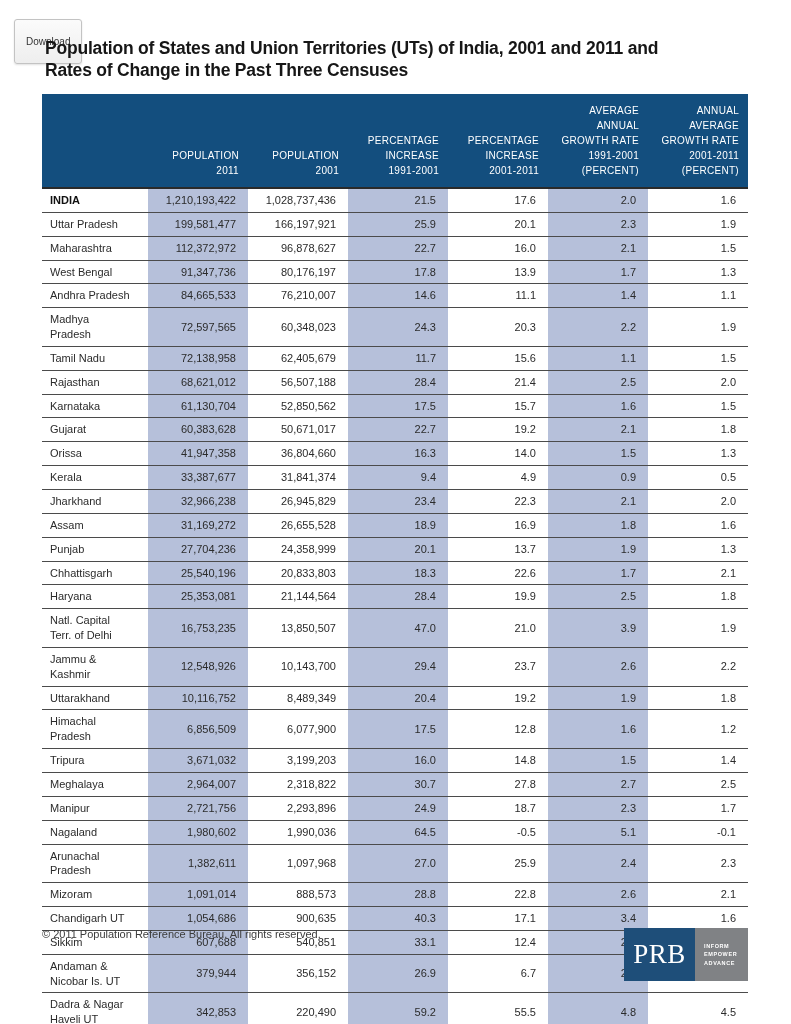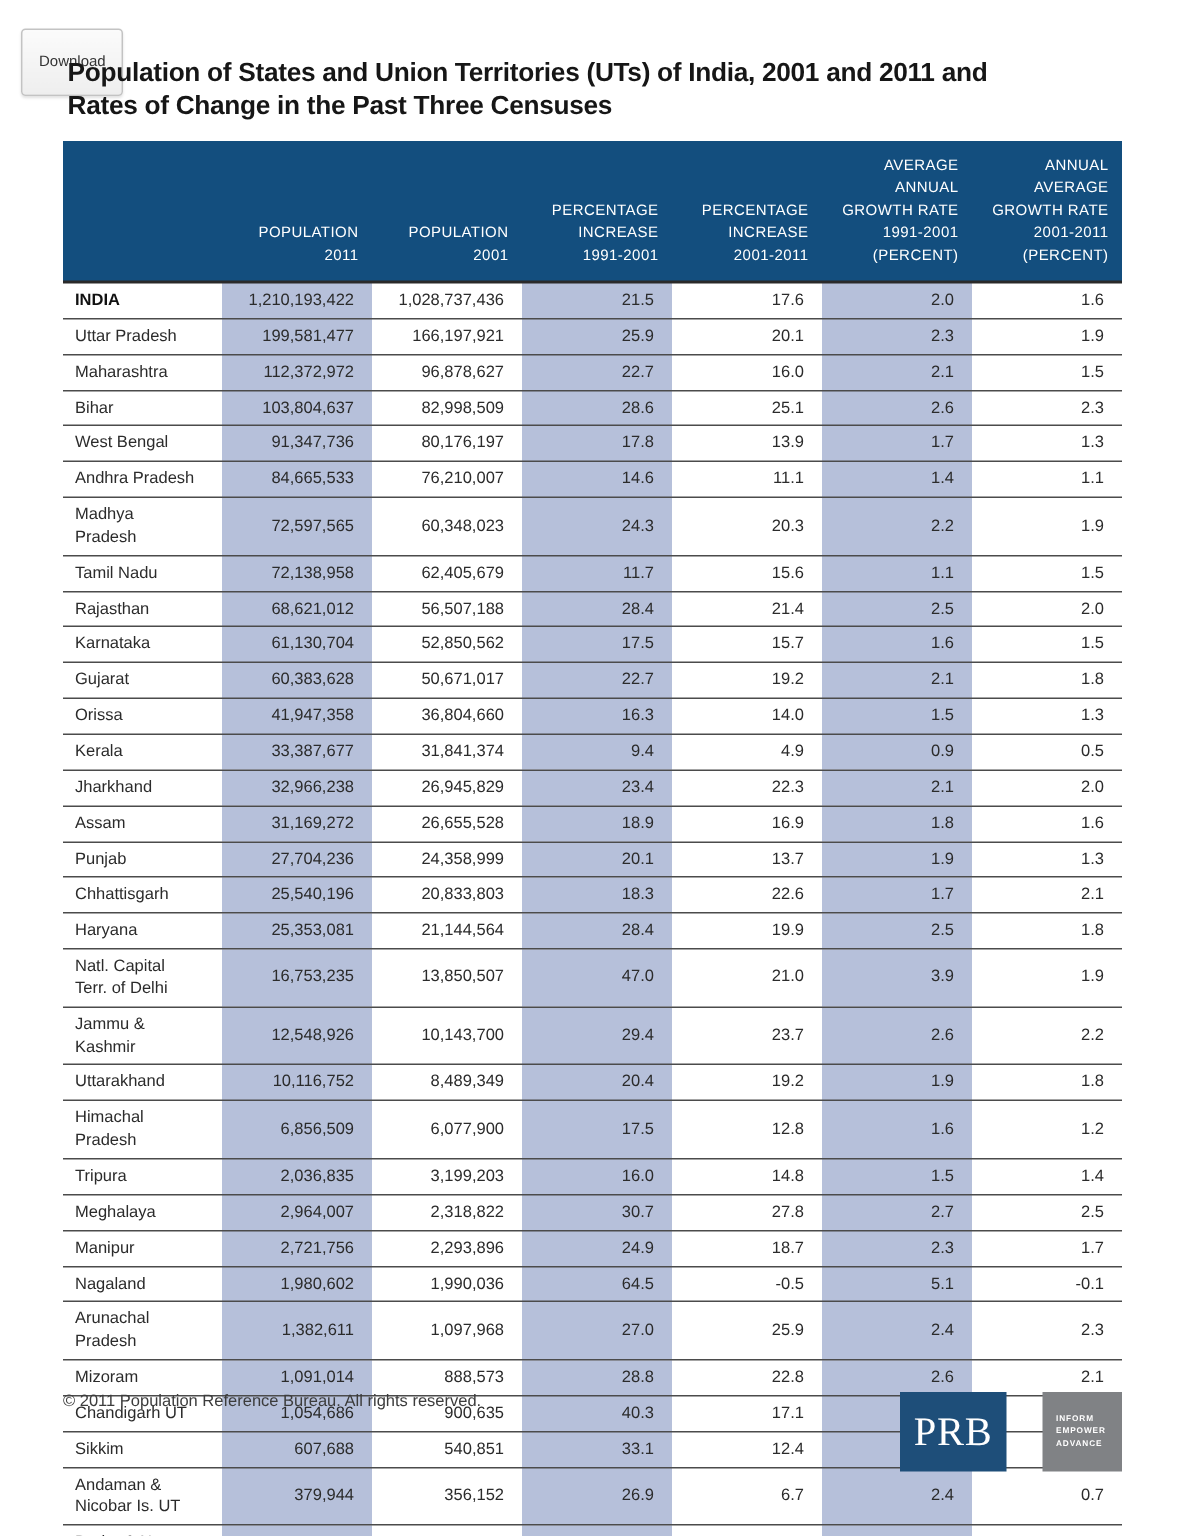--- a/index.html
+++ b/index.html
@@ -56,21 +56,21 @@
   tbody tr.bold td.name { font-weight: bold; color: #111; }
   
   tbody td:nth-child(2), tbody td:nth-child(4), tbody td:nth-child(6) {
     background: #B6C0DA;
   }
   .footer {
     position: absolute; left: 42px; top: 928px; width: 706px;
     display: flex; justify-content: space-between; align-items: flex-start;
   }
   .copyright { font-size: 11px; color: #3c3c3c; margin-bottom: 9px; }
-  .prb-logo { display: flex; gap: 24px; }
+  .prb-logo { display: flex; }
   .prb-logo-blue {
     width: 71px; height: 53px; background: #1E4E79;
     display: flex; align-items: center; justify-content: center;
     color: #fff; font-family: "Liberation Serif", "DejaVu Serif", serif;
     font-size: 27px; letter-spacing: 0.5px;
   }
   .prb-logo-gray {
     width: 53px; height: 53px; background: #808285;
     display: flex; flex-direction: column; justify-content: center;
     padding-left: 9px;
@@ -146,29 +146,20 @@
         <tr>
           <td class="name">Maharashtra</td>
           <td class="num">112,372,972</td>
           <td class="num">96,878,627</td>
           <td class="num">22.7</td>
           <td class="num">16.0</td>
           <td class="num">2.1</td>
           <td class="num">1.5</td>
         </tr>
         <tr>
-          <td class="name">Bihar</td>
-          <td class="num">103,804,637</td>
-          <td class="num">82,998,509</td>
-          <td class="num">28.6</td>
-          <td class="num">25.1</td>
-          <td class="num">2.6</td>
-          <td class="num">2.3</td>
-        </tr>
-        <tr>
           <td class="name">West Bengal</td>
           <td class="num">91,347,736</td>
           <td class="num">80,176,197</td>
           <td class="num">17.8</td>
           <td class="num">13.9</td>
           <td class="num">1.7</td>
           <td class="num">1.3</td>
         </tr>
         <tr>
           <td class="name">Andhra Pradesh</td>
@@ -318,21 +309,21 @@
           <td class="name">Himachal Pradesh</td>
           <td class="num">6,856,509</td>
           <td class="num">6,077,900</td>
           <td class="num">17.5</td>
           <td class="num">12.8</td>
           <td class="num">1.6</td>
           <td class="num">1.2</td>
         </tr>
         <tr>
           <td class="name">Tripura</td>
-          <td class="num">2,036,835</td>
+          <td class="num">3,671,032</td>
           <td class="num">3,199,203</td>
           <td class="num">16.0</td>
           <td class="num">14.8</td>
           <td class="num">1.5</td>
           <td class="num">1.4</td>
         </tr>
         <tr>
           <td class="name">Meghalaya</td>
           <td class="num">2,964,007</td>
           <td class="num">2,318,822</td>

